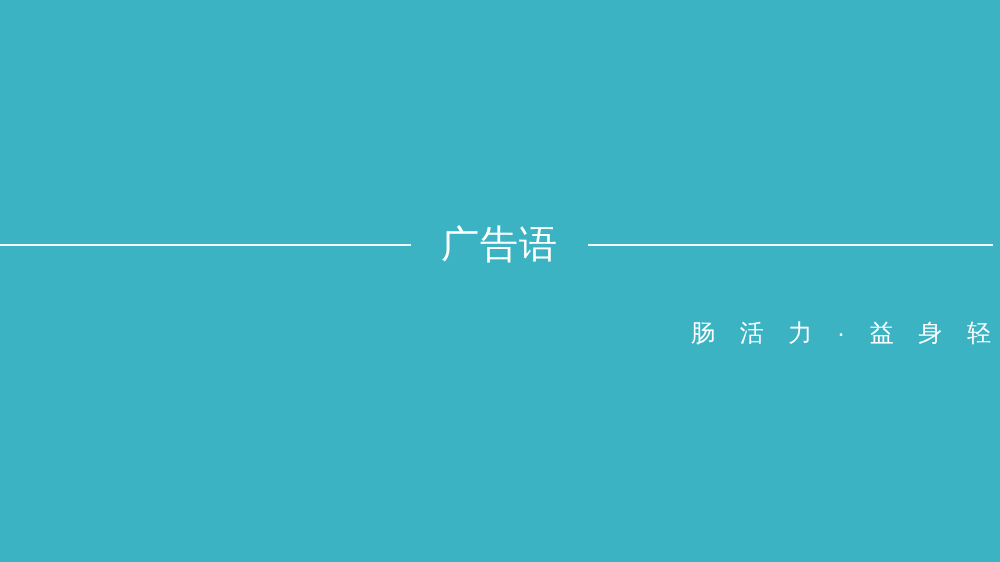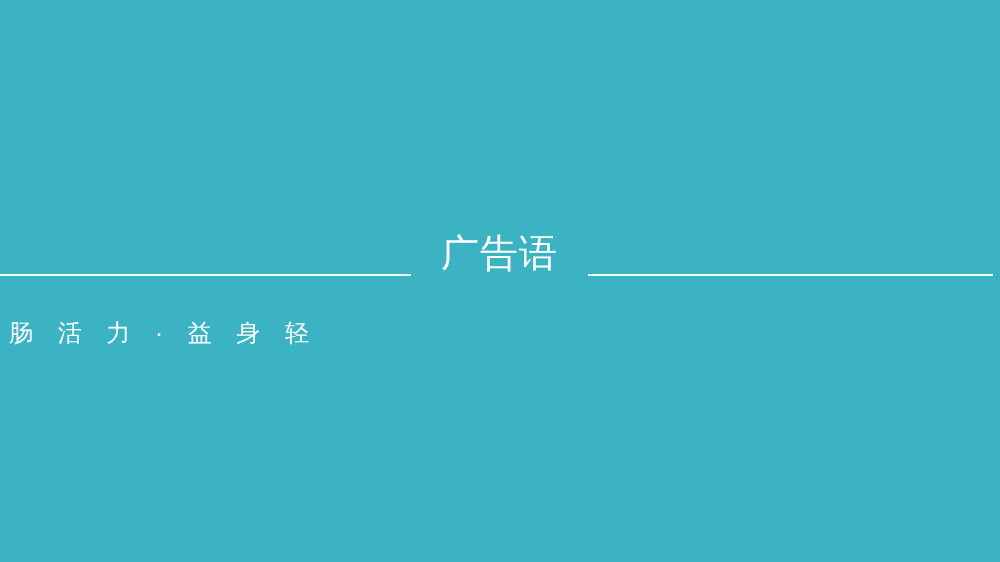--- a/index.html
+++ b/index.html
@@ -25,23 +25,22 @@
   }
 
   
   .title-band {
     position: absolute;
     left: 0;
     right: 0;
     top: 214px;
     height: 62px;
     display: flex;
-    align-items: flex-end;
+    align-items: center;
     justify-content: center;
-    font-family: Liberation Mono, monospace;
   }
 
   .rule {
     flex: 1 1 auto;
     height: 2px;
     background: #ffffff;
     opacity: 0.92;
     min-width: 0;
   }
 
@@ -67,21 +66,21 @@
     white-space: nowrap;
     transform: translateY(-1px);
   }
 
   
   .subtitle {
     position: absolute;
     left: 0;
     right: 0;
     top: 318px;
-    text-align: left;
+    text-align: right;
     color: #ffffff;
     font-size: 24px;
     line-height: 30px;
     font-weight: 400;
     letter-spacing: 9px;
     
     text-indent: 9px;
     white-space: nowrap;
   }
 </style>

